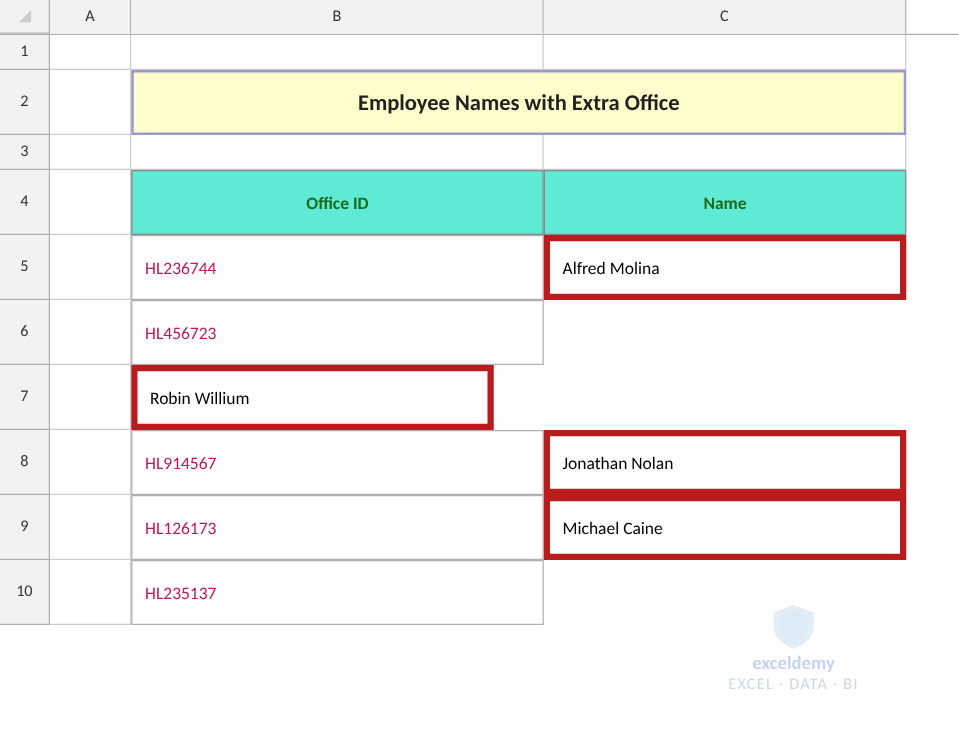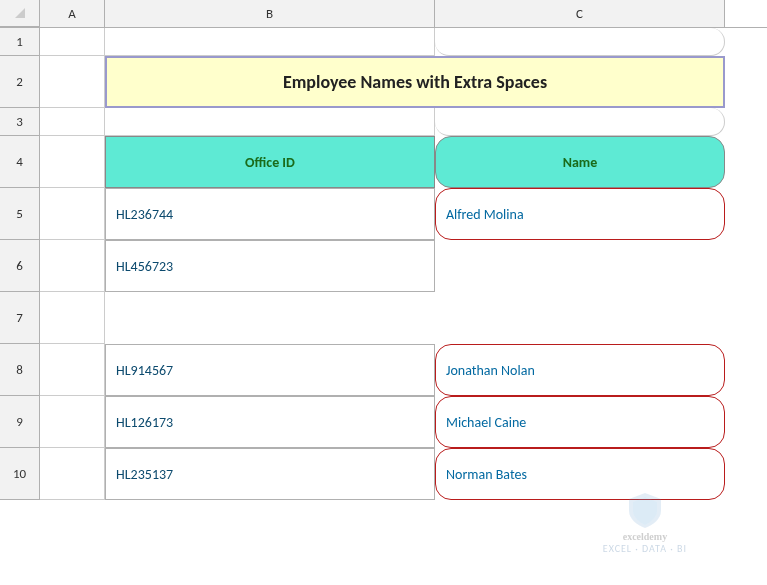--- a/index.html
+++ b/index.html
@@ -102,21 +102,20 @@
     }
 
     .cell-b {
       width: 330px;
       min-width: 330px;
     }
 
     .cell-c {
       width: 290px;
       min-width: 290px;
-      border-radius: 16px;
     }
 
     
     .title-cell {
       background: #ffffcc;
       font-size: 18px;
       font-weight: bold;
       color: #222;
       justify-content: center;
       border: 2px solid #9999cc;
@@ -132,29 +131,29 @@
       color: #1a6b1a;
       font-size: 14px;
       justify-content: center;
       border: 1px solid #888;
     }
 
     
     .data-cell-b {
       background: #fff;
       font-size: 14px;
-      color: #0c4a6e;
+      color: #be185d;
       border: 1px solid #b0b0b0;
     }
 
     .data-cell-c {
       background: #fff;
       font-size: 14px;
-      color: #0369a1;
-      border: 1px solid #b91c1c;
+      color: #000000;
+      border: 5px solid #b91c1c;
     }
 
     
     .row-short {
       height: 28px;
       min-height: 28px;
     }
 
     .row-short .cell {
       height: 28px;
@@ -196,21 +195,21 @@
     <div class="row row-short">
       <div class="row-number">1</div>
       <div class="cell cell-a"></div>
       <div class="cell cell-b"></div>
       <div class="cell cell-c"></div>
     </div>
 
     <div class="row">
       <div class="row-number">2</div>
       <div class="cell cell-a"></div>
-      <div class="cell title-cell">Employee Names with Extra Spaces</div>
+      <div class="cell title-cell">Employee Names with Extra Office</div>
     </div>
 
     <div class="row row-short">
       <div class="row-number">3</div>
       <div class="cell cell-a"></div>
       <div class="cell cell-b"></div>
       <div class="cell cell-c"></div>
     </div>
 
     <div class="row">
@@ -229,49 +228,49 @@
 
     <div class="row">
       <div class="row-number">6</div>
       <div class="cell cell-a"></div>
       <div class="cell cell-b data-cell-b">HL456723</div>
     </div>
 
     <div class="row">
       <div class="row-number">7</div>
       <div class="cell cell-a"></div>
+      <div class="cell cell-c data-cell-c">Robin   Willium</div>
     </div>
 
     <div class="row">
       <div class="row-number">8</div>
       <div class="cell cell-a"></div>
       <div class="cell cell-b data-cell-b">HL914567</div>
       <div class="cell cell-c data-cell-c">Jonathan  Nolan</div>
     </div>
 
     <div class="row">
       <div class="row-number">9</div>
       <div class="cell cell-a"></div>
       <div class="cell cell-b data-cell-b">HL126173</div>
       <div class="cell cell-c data-cell-c">  Michael   Caine</div>
     </div>
 
     <div class="row">
       <div class="row-number">10</div>
       <div class="cell cell-a"></div>
       <div class="cell cell-b data-cell-b">HL235137</div>
-      <div class="cell cell-c data-cell-c">  Norman   Bates</div>
     </div>
 
   </div>
 </div>
 
 <div class="watermark">
   <span style="font-size:28px; display:block; margin-bottom:2px;">
 
     <svg width="36" height="38" viewBox="0 0 36 38" style="display:block;margin:0 auto;">
       <path d="M18 2 L34 8 L34 20 C34 28 26 34 18 37 C10 34 2 28 2 20 L2 8 Z" fill="#4a8cc7" opacity="0.6"></path>
       <path d="M18 6 L30 11 L30 20 C30 26 24 31 18 34 C12 31 6 26 6 20 L6 11 Z" fill="#6aaee0" opacity="0.7"></path>
     </svg>
   </span>
-  <span style="font-size:10px; font-weight:bold; color:#404040; display:block;font-family:Liberation Serif, serif;">exceldemy</span>
-  <span style="font-size:10px; color:#336699; letter-spacing:1px; display:block;">EXCEL · DATA · BI</span>
+  <span style="font-size:15px; font-weight:bold; color:#1d4ed8; display:block;">exceldemy</span>
+  <span style="font-size:13px; color:#336699; letter-spacing:1px; display:block;">EXCEL · DATA · BI</span>
 </div>
 
 </body></html>

